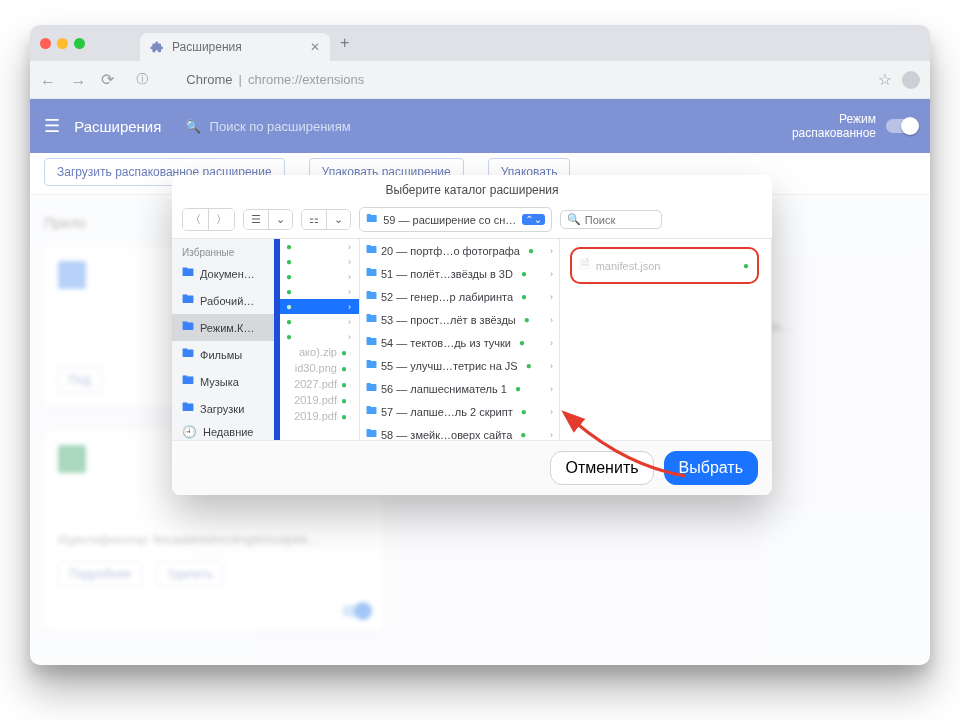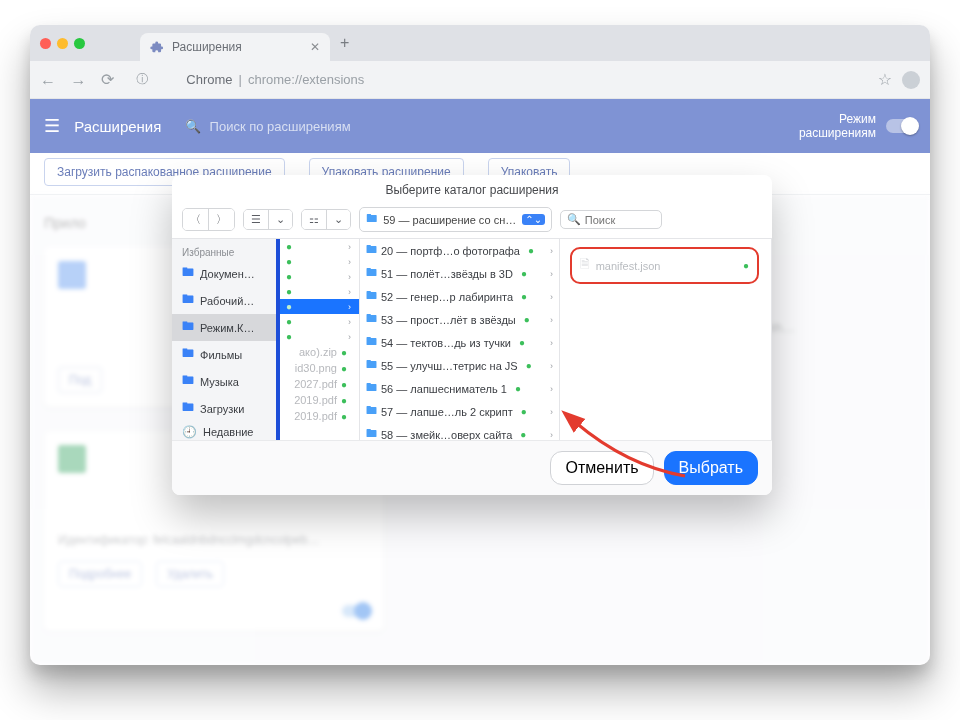--- a/index.html
+++ b/index.html
@@ -49,21 +49,21 @@
   .finder-title { text-align:center; padding:8px 0 6px; font-size:12px; color:#47494d; }
   .finder-toolbar { display:flex; align-items:center; gap:8px; padding:4px 10px 6px; }
   .seg { display:flex; border:1px solid #d4d6d9; border-radius:5px; overflow:hidden;}
   .seg button{background:#fff;border:none;padding:3px 7px; font-size:11px; color:#5a5d63;}
   .seg button + button{border-left:1px solid #d4d6d9;}
   .path-drop { display:flex; align-items:center; gap:6px; background:#fff; border:1px solid #d4d6d9; border-radius:5px; padding:2px 6px; font-size:11px; color:#444; max-width:210px;}
   .path-drop .caret{background:#3a82f7;color:#fff;border-radius:3px;padding:0 3px;font-size:10px;margin-left:auto;}
   .search-box { display:flex; align-items:center; gap:4px; border:1px solid #d4d6d9; border-radius:5px; padding:2px 6px; font-size:11px; }
   .search-box input{border:none;outline:none;width:70px;font-size:11px;}
   .finder-columns { flex:1; display:flex; border-top:1px solid #e4e5e8; overflow:hidden;}
-  .sidebar { width:108px; background:#f4f5f7; border-right:4px solid #1d4ed8; padding:4px 0; overflow:hidden;}
+  .sidebar { width:108px; background:#f4f5f7; border-right:6px solid #1d4ed8; padding:4px 0; overflow:hidden;}
   .side-section{font-size:10px; color:#8b8e93; padding:4px 10px 2px;}
   .side-item{display:flex;align-items:center;gap:6px;padding:3px 10px;font-size:11px;color:#3b3e43;white-space:nowrap;overflow:hidden;text-overflow:ellipsis;}
   .side-item.selected{background:#d7d8db;}
   .side-item .sicon{color:#3a82f7;font-size:12px;}
   .side-item .sicon.grey{color:#7a7d82;}
   .col { border-right:1px solid #e4e5e8; overflow:hidden; position:relative;}
   .col1{width:80px;} .col2{width:200px;} .col3{flex:1;}
   .row { display:flex; align-items:center; gap:4px; padding:2px 6px; font-size:11px; color:#3b3e43; white-space:nowrap; overflow:hidden; text-overflow:ellipsis; position:relative;}
   .row .chev{margin-left:auto;color:#9a9da2;font-size:9px;}
   .row.selected{background:#1a74ff;color:#fff;}
@@ -131,21 +131,21 @@
   <div class="exthdr">
     <span class="hamb">☰</span>
     <span style="font-size:15px">Расширения</span>
     <div class="search-pill" style="margin-left:10px">
       <span>🔍</span>
       <input placeholder="Поиск по расширениям" style="">
     </div>
     <div class="dev-toggle">
       <div>
         <div>Режим</div>
-        <div>расширениям</div>
+        <div>распакованное</div>
       </div>
       <div class="switch"></div>
     </div>
   </div>
 
   <div class="extbtns">
     <button class="pillbtn">Загрузить распакованное расширение</button>
     <button class="pillbtn">Упаковать расширение</button>
     <button class="pillbtn">Упаковать</button>
   </div>

